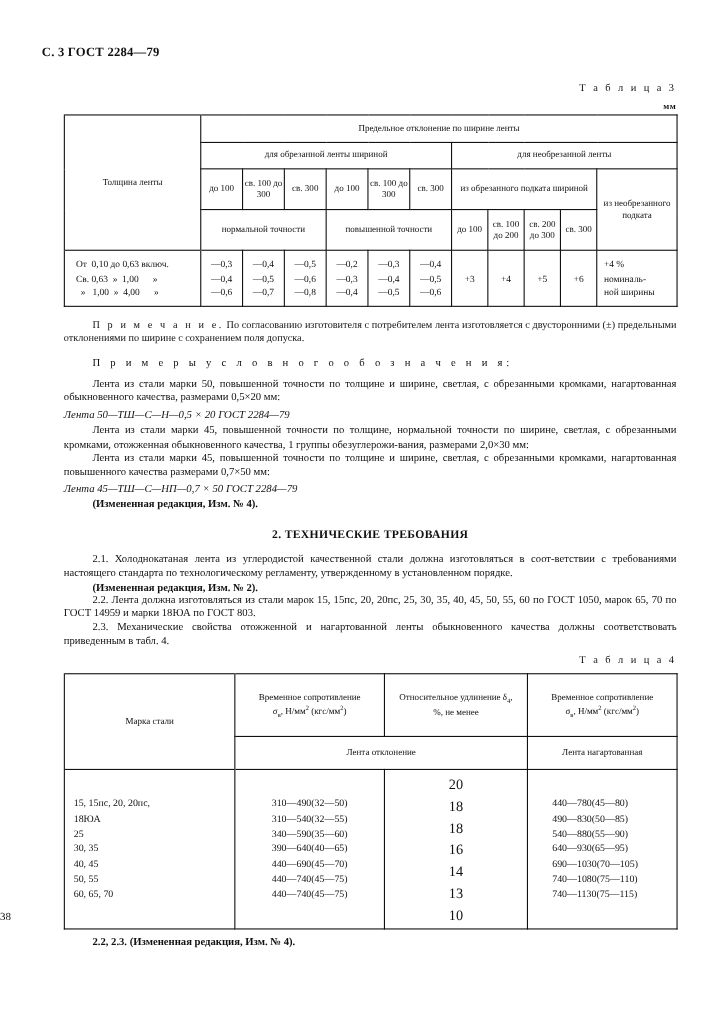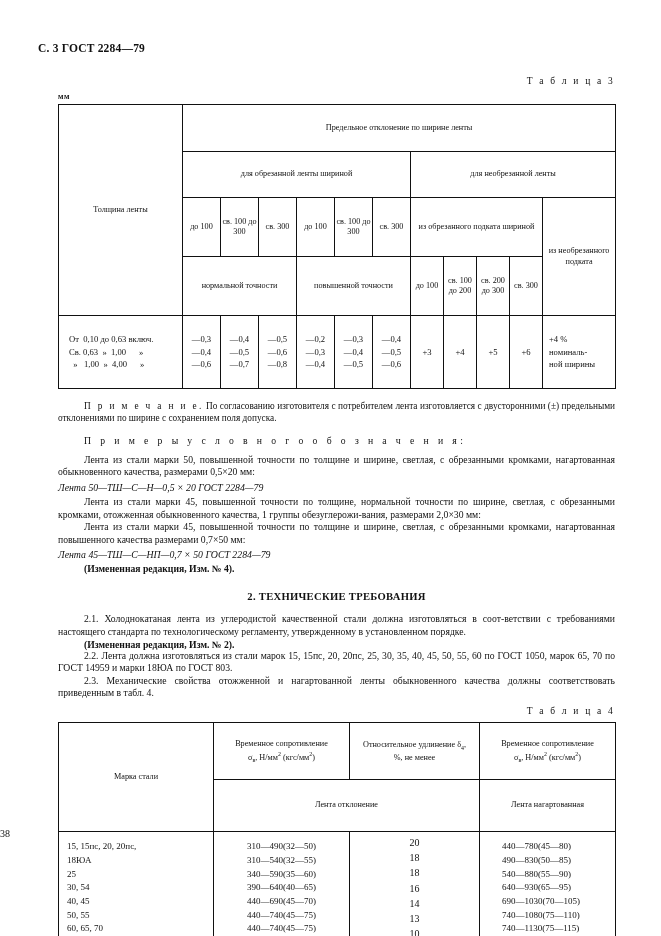--- a/index.html
+++ b/index.html
@@ -11,30 +11,30 @@
     position:relative;
     overflow:hidden;
   }
   .page { position:absolute; left:0; top:0; width:661px; height:936px; padding:0; box-sizing:border-box;text-decoration:underline; }
 
   .header { position:absolute; left:38px; top:42px; font-size:11.5px; font-weight:bold; letter-spacing:0.2px; }
 
   .content { position:absolute; left:58px; top:76px; width:557px; }
 
   .tbl-caption { text-align:right; font-size:9.5px; letter-spacing:2.2px; margin-bottom:6px; }
-  .unit-label { text-align:left; font-size:8px; font-weight:bold; letter-spacing:0.6px; margin-bottom:3px; }
+  .unit-label { text-align:right; font-size:8px; font-weight:bold; letter-spacing:0.6px; margin-bottom:3px; }
 
   table.grid { border-collapse:collapse; width:557px; table-layout:fixed; }
   table.grid td, table.grid th {
     border:0.8px solid #111;
     font-weight:normal;
     font-size:8.2px;
     text-align:center;
     vertical-align:middle;
-    padding:13px 1px;
+    padding:2px 1px;
     line-height:1.25;
   }
   table.grid { border-top:1.6px solid #111; border-bottom:1.6px solid #111; }
   .thick-l { border-left-width:1.6px !important; }
   .thick-r { border-right-width:1.6px !important; }
   .thick-b { border-bottom-width:1.6px !important; }
   .noborder-t { border-top:none !important;margin-left:41px; }
   .noborder-b { border-bottom:none !important; }
 
   .t3 .datacell { font-size:8.6px; padding:0; line-height:1.45; }
@@ -50,21 +50,21 @@
   .gap-m { height:11px; }
   .gap-l { height:17px; }
   .center-it { text-indent:0; font-style:italic; font-size:9.8px; margin:3px 0 3px 0; }
   .bold { font-weight:bold; }
   p.bold-line { font-size:9.7px; font-weight:bold; margin:0; text-indent:26px; }
   h2.section { font-size:10.6px; font-weight:bold; text-align:center; margin:0; letter-spacing:0.3px; }
 
   .t4 td { font-size:8.4px; }
   .t4 .hcell { padding:6px 4px; line-height:1.45; }
   .t4 .rowcell { text-align:left; padding-left:8px; font-size:9px; line-height:1.52; }
-  .t4 .numcell { text-align:center; font-size:10px; line-height:1.52; }
+  .t4 .numcell { text-align:center; font-size:13px; line-height:1.52; }
   .t4 .valcell { text-align:center; font-size:9px; line-height:1.52; }
   .t4 .leftval { text-align:left; padding-left:22px; font-size:9px; line-height:1.52; }
   sub { font-size:0.72em; }
   sup { font-size:0.72em; }
 
   .pagenum { position:absolute; left:0; top:828px; width:661px; text-align:left; font-size:10px; }
 </style>
 </head>
 <body>
 
@@ -209,21 +209,21 @@
         </tr>
         <tr>
           <td colspan="2" class="thick-b" style="height:25px">Лента отклонение</td>
           <td class="thick-l thick-r thick-b">Лента нагартованная</td>
         </tr>
         <tr>
           <td class="rowcell thick-l" style="border-right-width:1.6px;padding-top:3px;padding-bottom:3px">
             <div>15, 15пс, 20, 20пс,</div>
             <div>18ЮА</div>
             <div>25</div>
-            <div>30, 54</div>
+            <div>30, 35</div>
             <div>40, 45</div>
             <div>50, 55</div>
             <div>60, 65, 70</div>
           </td>
           <td class="valcell" style="padding-top:3px;padding-bottom:3px">
             <div>310—490(32—50)</div>
             <div>310—540(32—55)</div>
             <div>340—590(35—60)</div>
             <div>390—640(40—65)</div>
             <div>440—690(45—70)</div>

